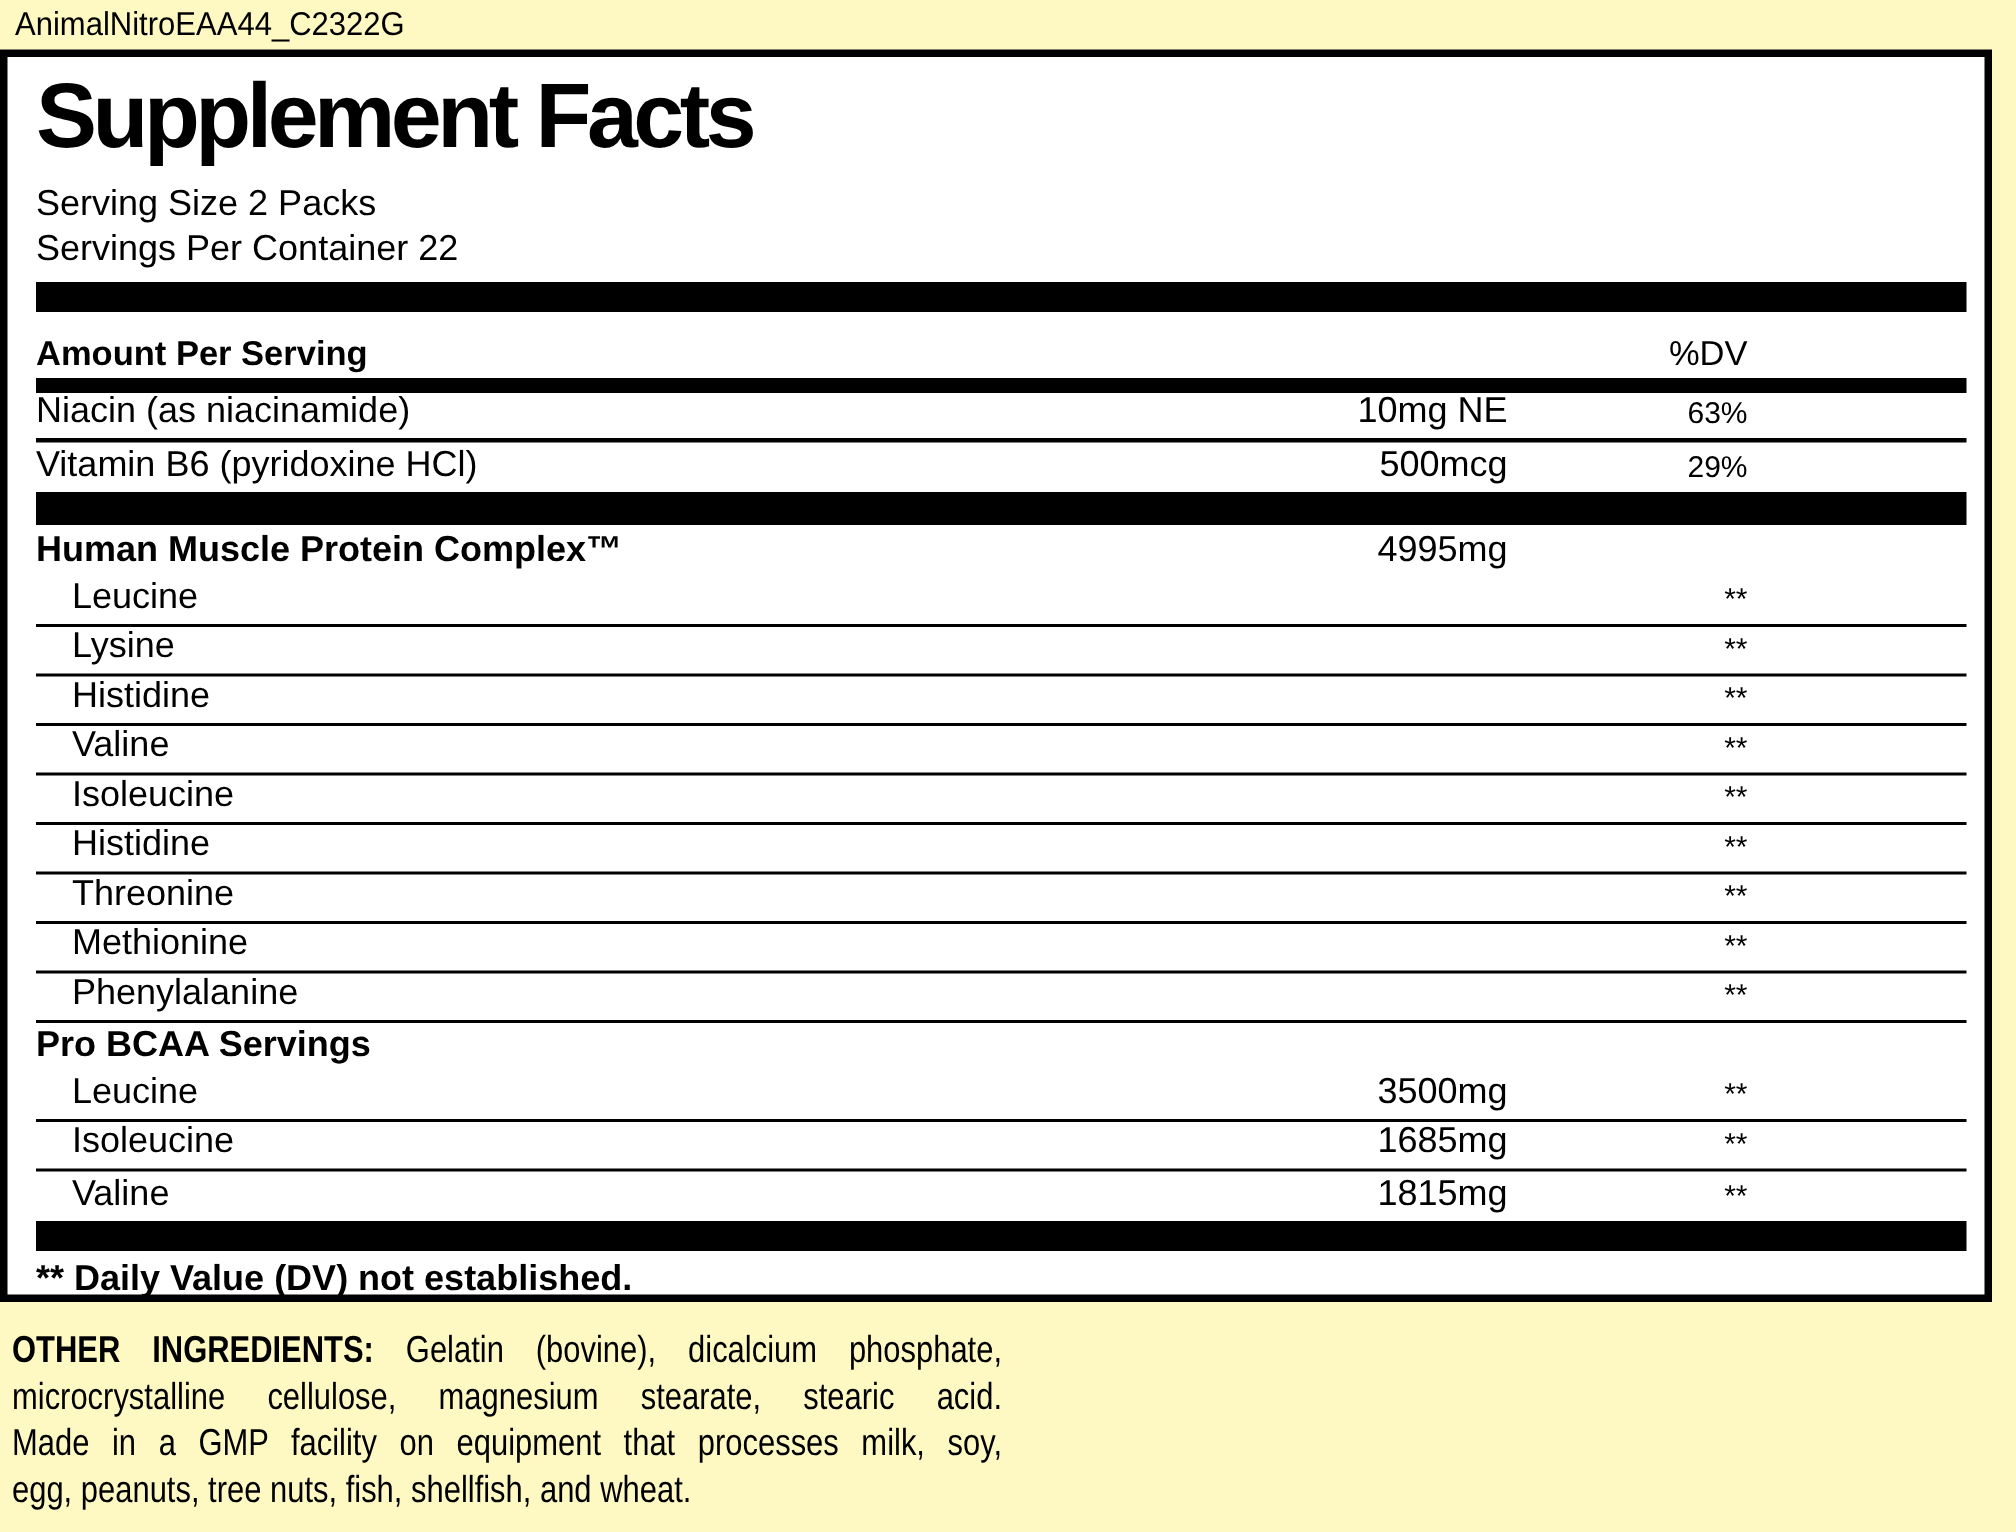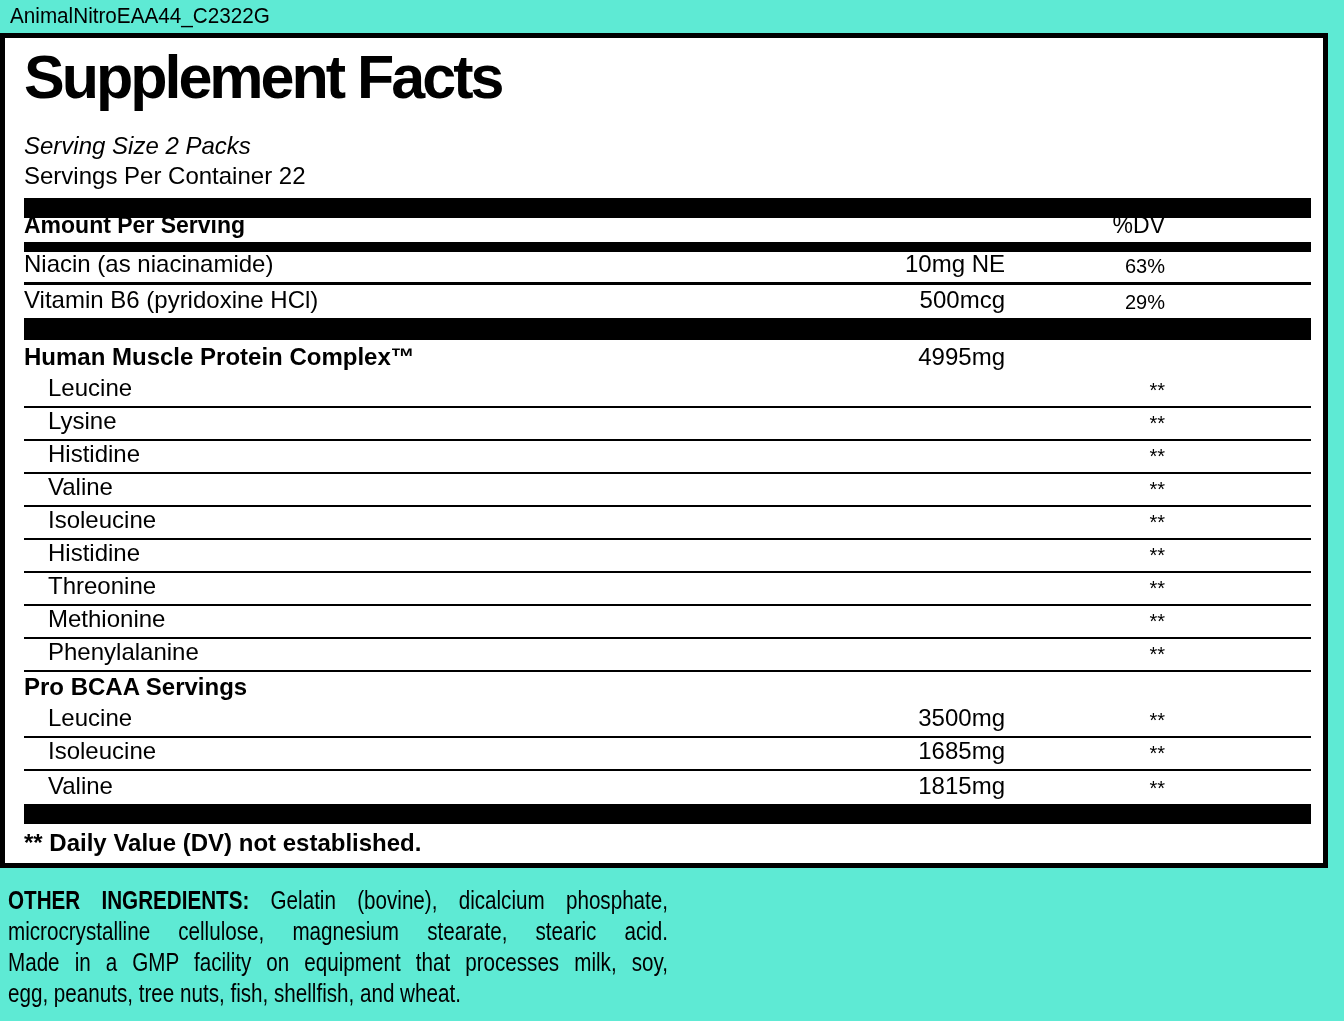--- a/index.html
+++ b/index.html
@@ -6,21 +6,21 @@
     margin: 0;
     padding: 0;
     background: #ffffff;
     font-family: "Liberation Sans", sans-serif;
     color: #000000;
   }
   .page {
     position: relative;
     width: 1344px;
     height: 1021px;
-    background: #5eead4;
+    background: #fef9c3;
     overflow: hidden;
   }
   .file-label {
     position: absolute;
     left: 10px;
     top: 4px;
     font-size: 22px;
     line-height: 24px;
     transform: scaleX(0.94);
     transform-origin: 0 0;
@@ -42,32 +42,32 @@
     font-size: 61px;
     line-height: 62px;
     font-weight: bold;
     letter-spacing: -3px;
     white-space: nowrap;
   }
   .serving-line {
     font-size: 24px;
     line-height: 30px;
   }
-  .serving-line.first { margin-top: 23px; font-style: italic; }
+  .serving-line.first { margin-top: 13px; }
   .bar {
     width: 100%;
     background: #000000;
   }
   .bar-thick { height: 20px; }
   .bar-top { margin-top: 7px; }
   .bar-mid { height: 22px; }
   .bar-thin { height: 10px; }
   .hdr-row {
     position: relative;
-    height: 24px;
+    height: 44px;
   }
   .hdr-row .aps {
     position: absolute;
     left: 0;
     bottom: 3px;
     font-weight: bold;
     font-size: 23px;
   }
   .hdr-row .dv-h {
     position: absolute;

